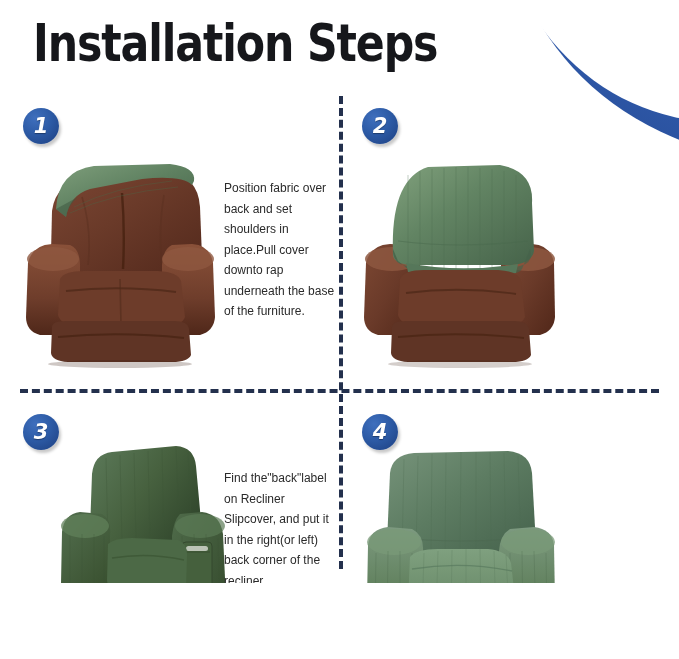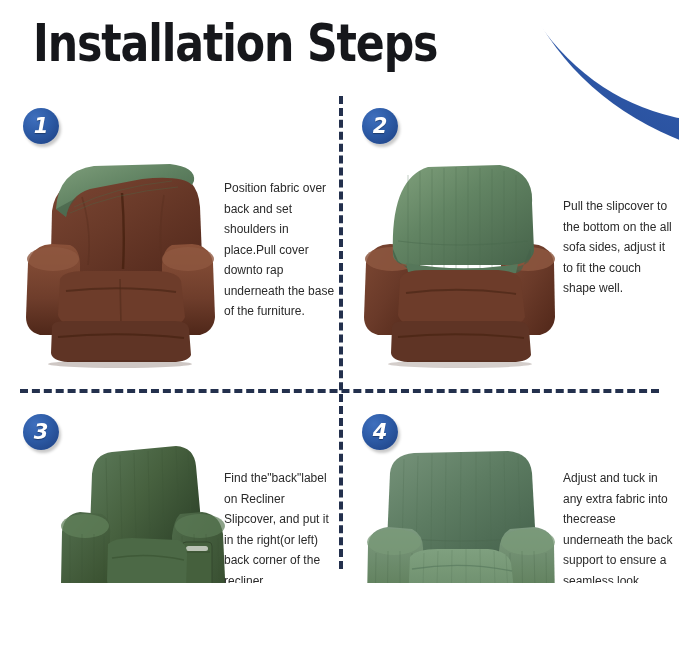--- a/index.html
+++ b/index.html
@@ -232,21 +232,20 @@
 
       <path d="M38 134 Q42 125 62 125 L136 125 Q156 126 159 136 L163 172 Q160 182 136 182 L60 182 Q38 180 36 170 Z" fill="#6d3c2a"></path>
       <path d="M44 148 Q98 141 154 149" stroke="#4c2617" stroke-width="1.8" fill="none" opacity="0.7"></path>
 
       <path d="M30 182 Q30 176 44 176 L152 176 Q166 176 167 184 L169 210 Q166 217 150 217 L46 217 Q30 216 29 208 Z" fill="#5f3425"></path>
       <path d="M36 192 Q98 186 162 193" stroke="#44210f" stroke-width="1.8" fill="none" opacity="0.6"></path>
       <ellipse cx="98" cy="219" rx="72" ry="4" fill="#3b2014" opacity="0.22"></ellipse>
     </svg>
   </div>
 
-  <div class="step-text" id="step-text-2">Pull the slipcover to the bottom on the all sofa sides, adjust it to fit the couch shape well.</div>
 
   <div class="step-badge" id="step-badge-3">3</div>
 
   <div class="illustration" id="illustration-3">
     <svg viewBox="0 0 170 212" xmlns="http://www.w3.org/2000/svg">
       <defs>
         <linearGradient id="grn3a" x1="0" y1="0" x2="1" y2="0.6">
           <stop offset="0%" stop-color="#5c7a5a"></stop>
           <stop offset="55%" stop-color="#47613f"></stop>
           <stop offset="100%" stop-color="#33492e"></stop>
@@ -423,15 +422,14 @@
         <path d="M78 164 L78 202" fill="none"></path>
           <path d="M96 164 L96 202" fill="none"></path>
         <path d="M114 164 L114 202" fill="none"></path>
           <path d="M130 165 L130 201" fill="none"></path>
         <path d="M146 166 L147 200" fill="none"></path>
       </g>
       <ellipse cx="95" cy="204" rx="70" ry="3.5" fill="#2f4433" opacity="0.2"></ellipse>
     </svg>
   </div>
 
-  <div class="step-text" id="step-text-4">Adjust and tuck in any extra fabric into thecrease underneath the back support to ensure a seamless look.</div>
 
 </div>
 
 </body></html>

